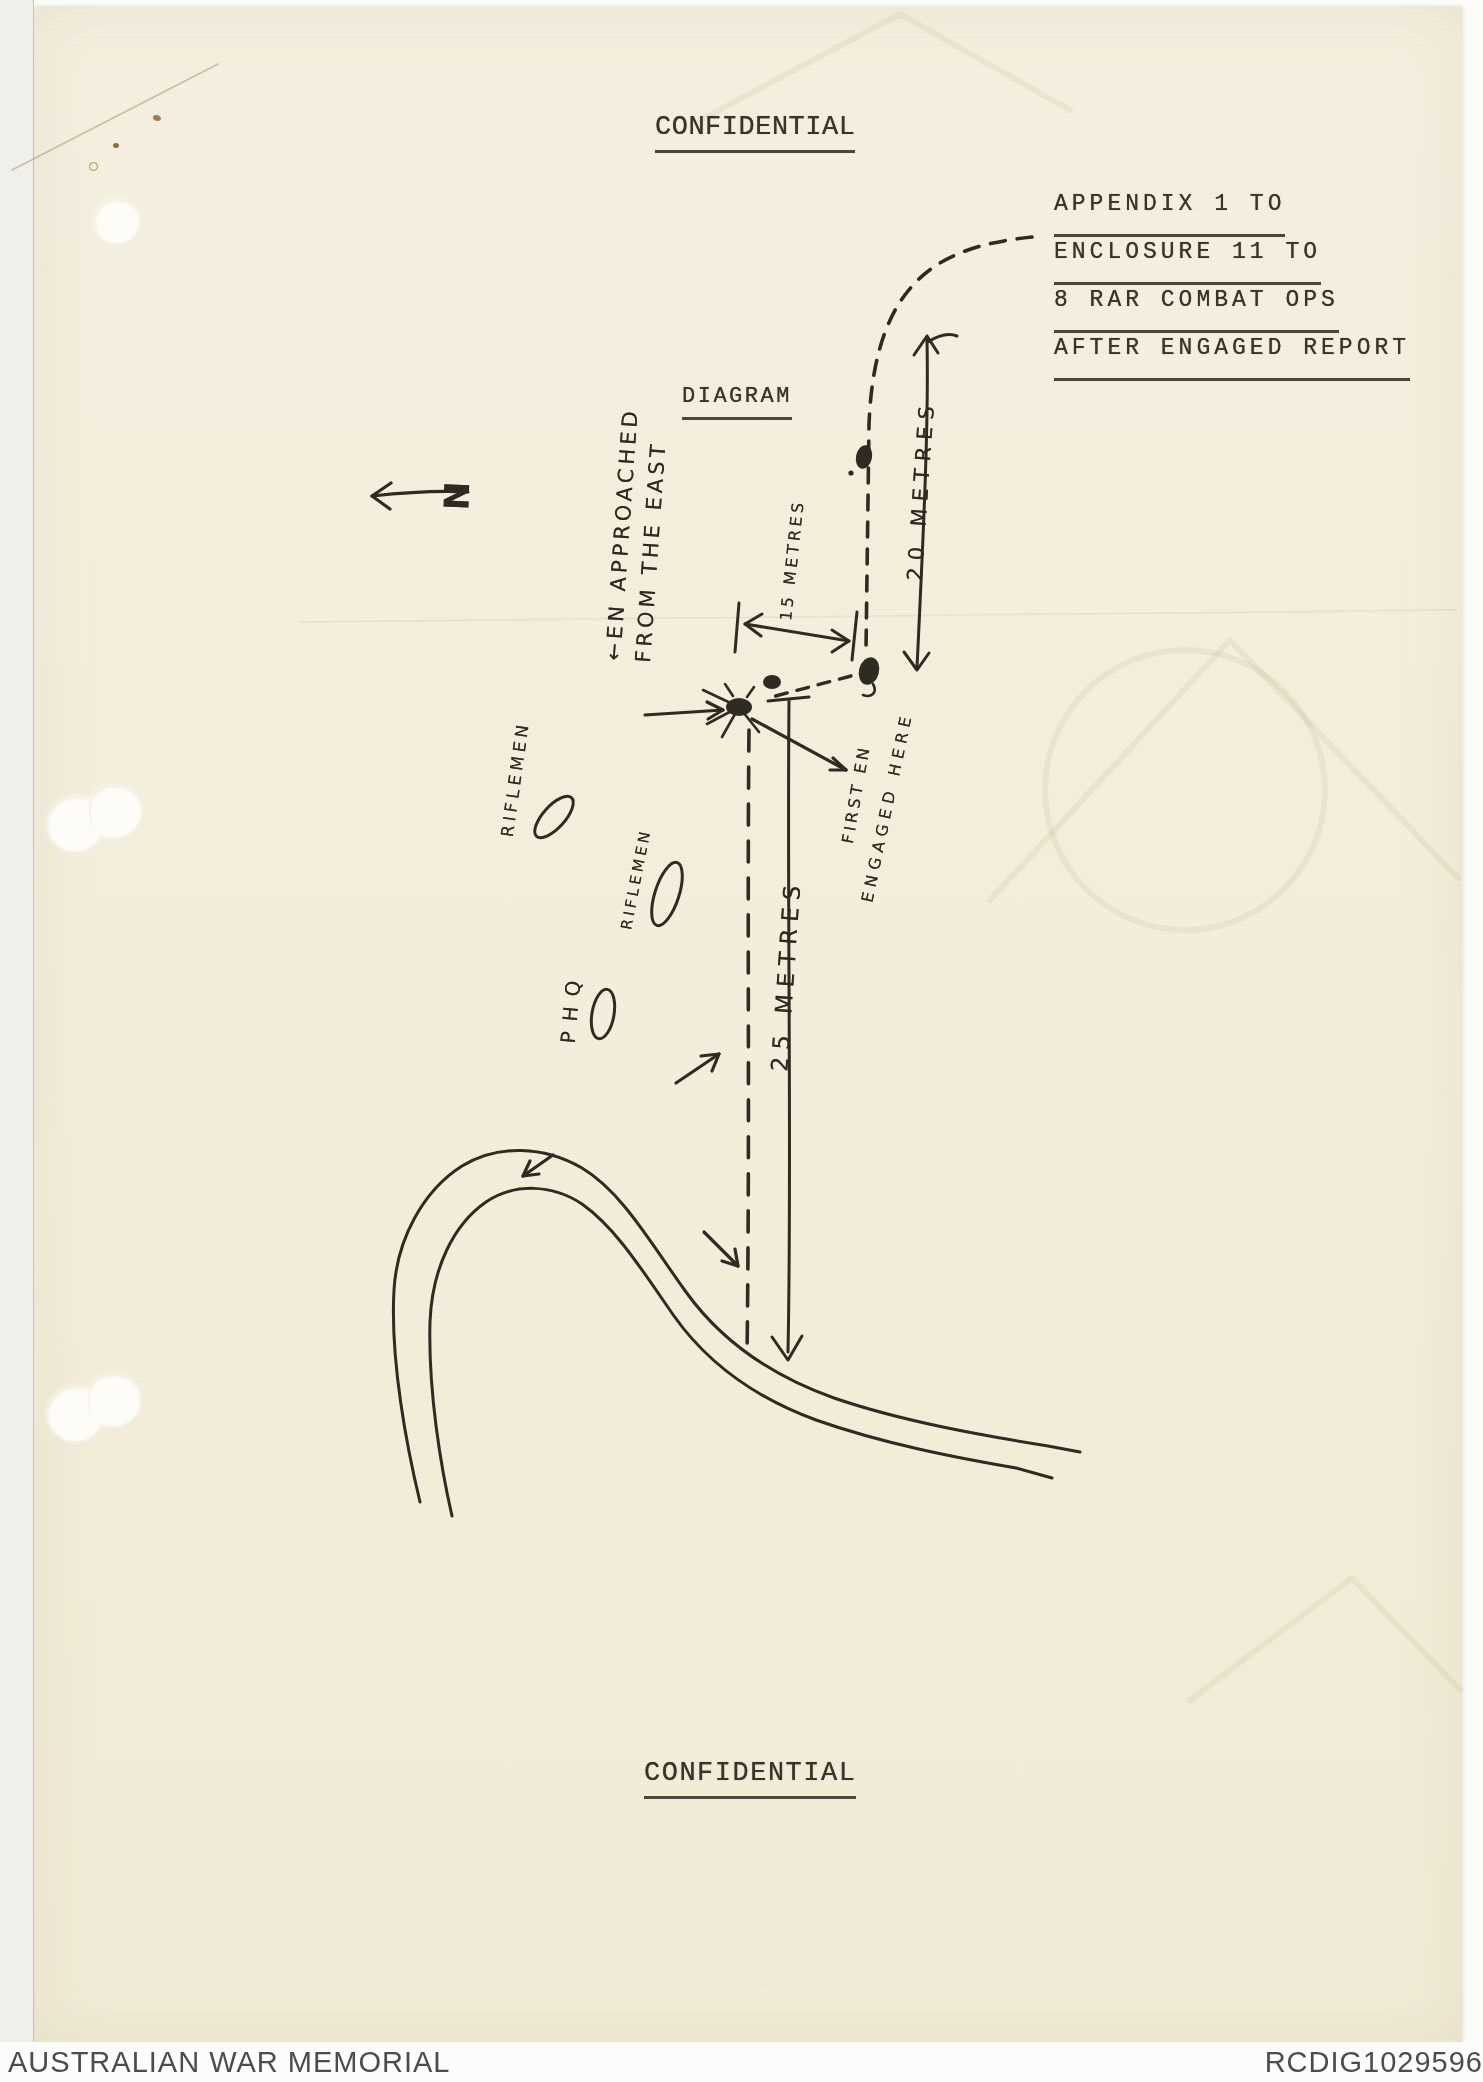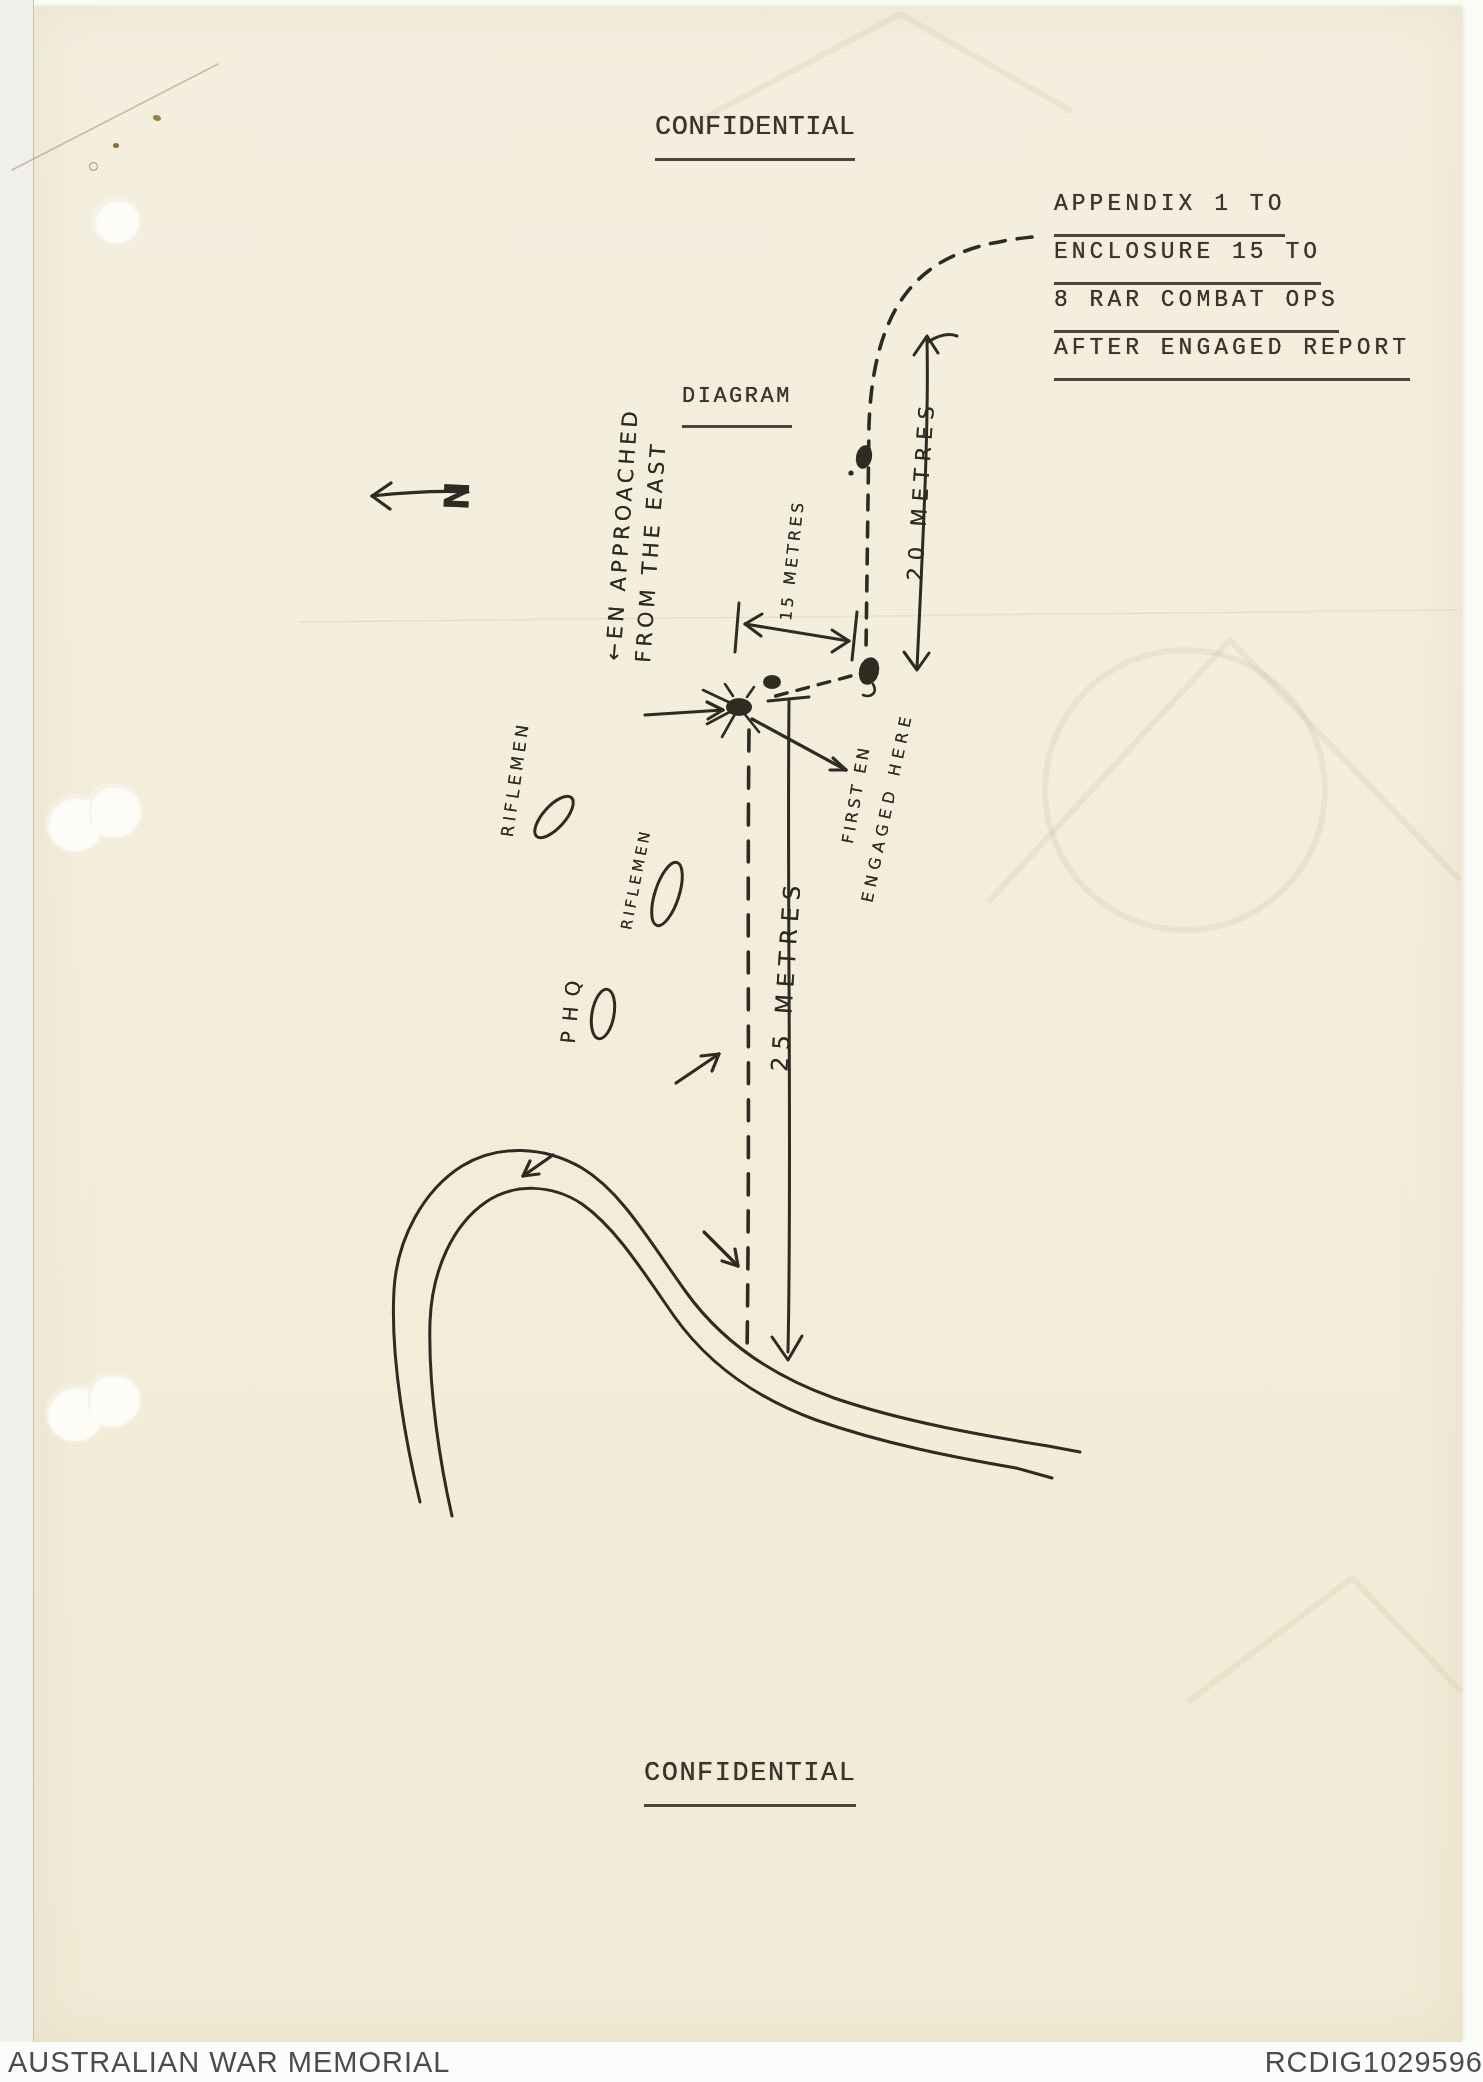--- a/index.html
+++ b/index.html
@@ -27,21 +27,21 @@
   .hole-3b{left:88px;top:1374px;width:52px;height:52px;border-radius:47% 53% 55% 45%;}
 
   .speck{position:absolute;border-radius:50%;}
   .speck-1{left:113px;top:143px;width:6px;height:5px;background:#8a6b3a;}
   .speck-2{left:153px;top:115px;width:8px;height:6px;background:#9c8050;border-radius:30% 60% 40% 60%;}
   .speck-3{left:89px;top:162px;width:7px;height:7px;border:1.5px solid #a8895a;background:transparent;}
 
   
   .tw{position:absolute;font-family:"Liberation Mono","DejaVu Sans Mono",monospace;
     color:#3a332a;text-shadow:0 0 0.7px rgba(58,51,42,0.85);white-space:nowrap;}
-  .tw-underline{border-bottom:3px solid rgba(52,45,36,0.88);padding-bottom:16px;display:inline-block;}
+  .tw-underline{border-bottom:3px solid rgba(52,45,36,0.88);padding-bottom:8px;display:inline-block;}
   .conf-top{left:655px;top:112px;font-size:27px;letter-spacing:0.5px;}
   .appendix{left:1054px;top:190px;font-size:23px;letter-spacing:4px;line-height:28px;}
   .appendix .tw-underline{display:block;width:fit-content;margin-bottom:1px;padding-bottom:16px;}
   .title-diagram{left:682px;top:384px;font-size:22px;letter-spacing:2.5px;text-decoration:underline;}
   .conf-bottom{left:644px;top:1758px;font-size:27px;letter-spacing:1.5px;}
 
   
   .hw{position:absolute;font-family:"DejaVu Sans",sans-serif;color:#2e2922;
     white-space:pre;transform-origin:center center;
     text-shadow:0 0 0.6px rgba(46,41,34,0.7);}
@@ -199,21 +199,21 @@
       </g>
     </g>
   </svg>
 
   <div class="tw conf-top">
     <span class="tw-underline">CONFIDENTIAL</span>
   </div>
 
   <div class="tw appendix">
     <span class="tw-underline">APPENDIX 1 TO</span>
-    <span class="tw-underline">ENCLOSURE 15 TO</span>
+    <span class="tw-underline">ENCLOSURE 11 TO</span>
     <span class="tw-underline">8 RAR COMBAT OPS</span>
     <span class="tw-underline">AFTER ENGAGED REPORT</span>
   </div>
 
   <div class="tw title-diagram">
     <span class="tw-underline">DIAGRAM</span>
   </div>
 
   <div class="tw conf-bottom">
     <span class="tw-underline">CONFIDENTIAL</span>

